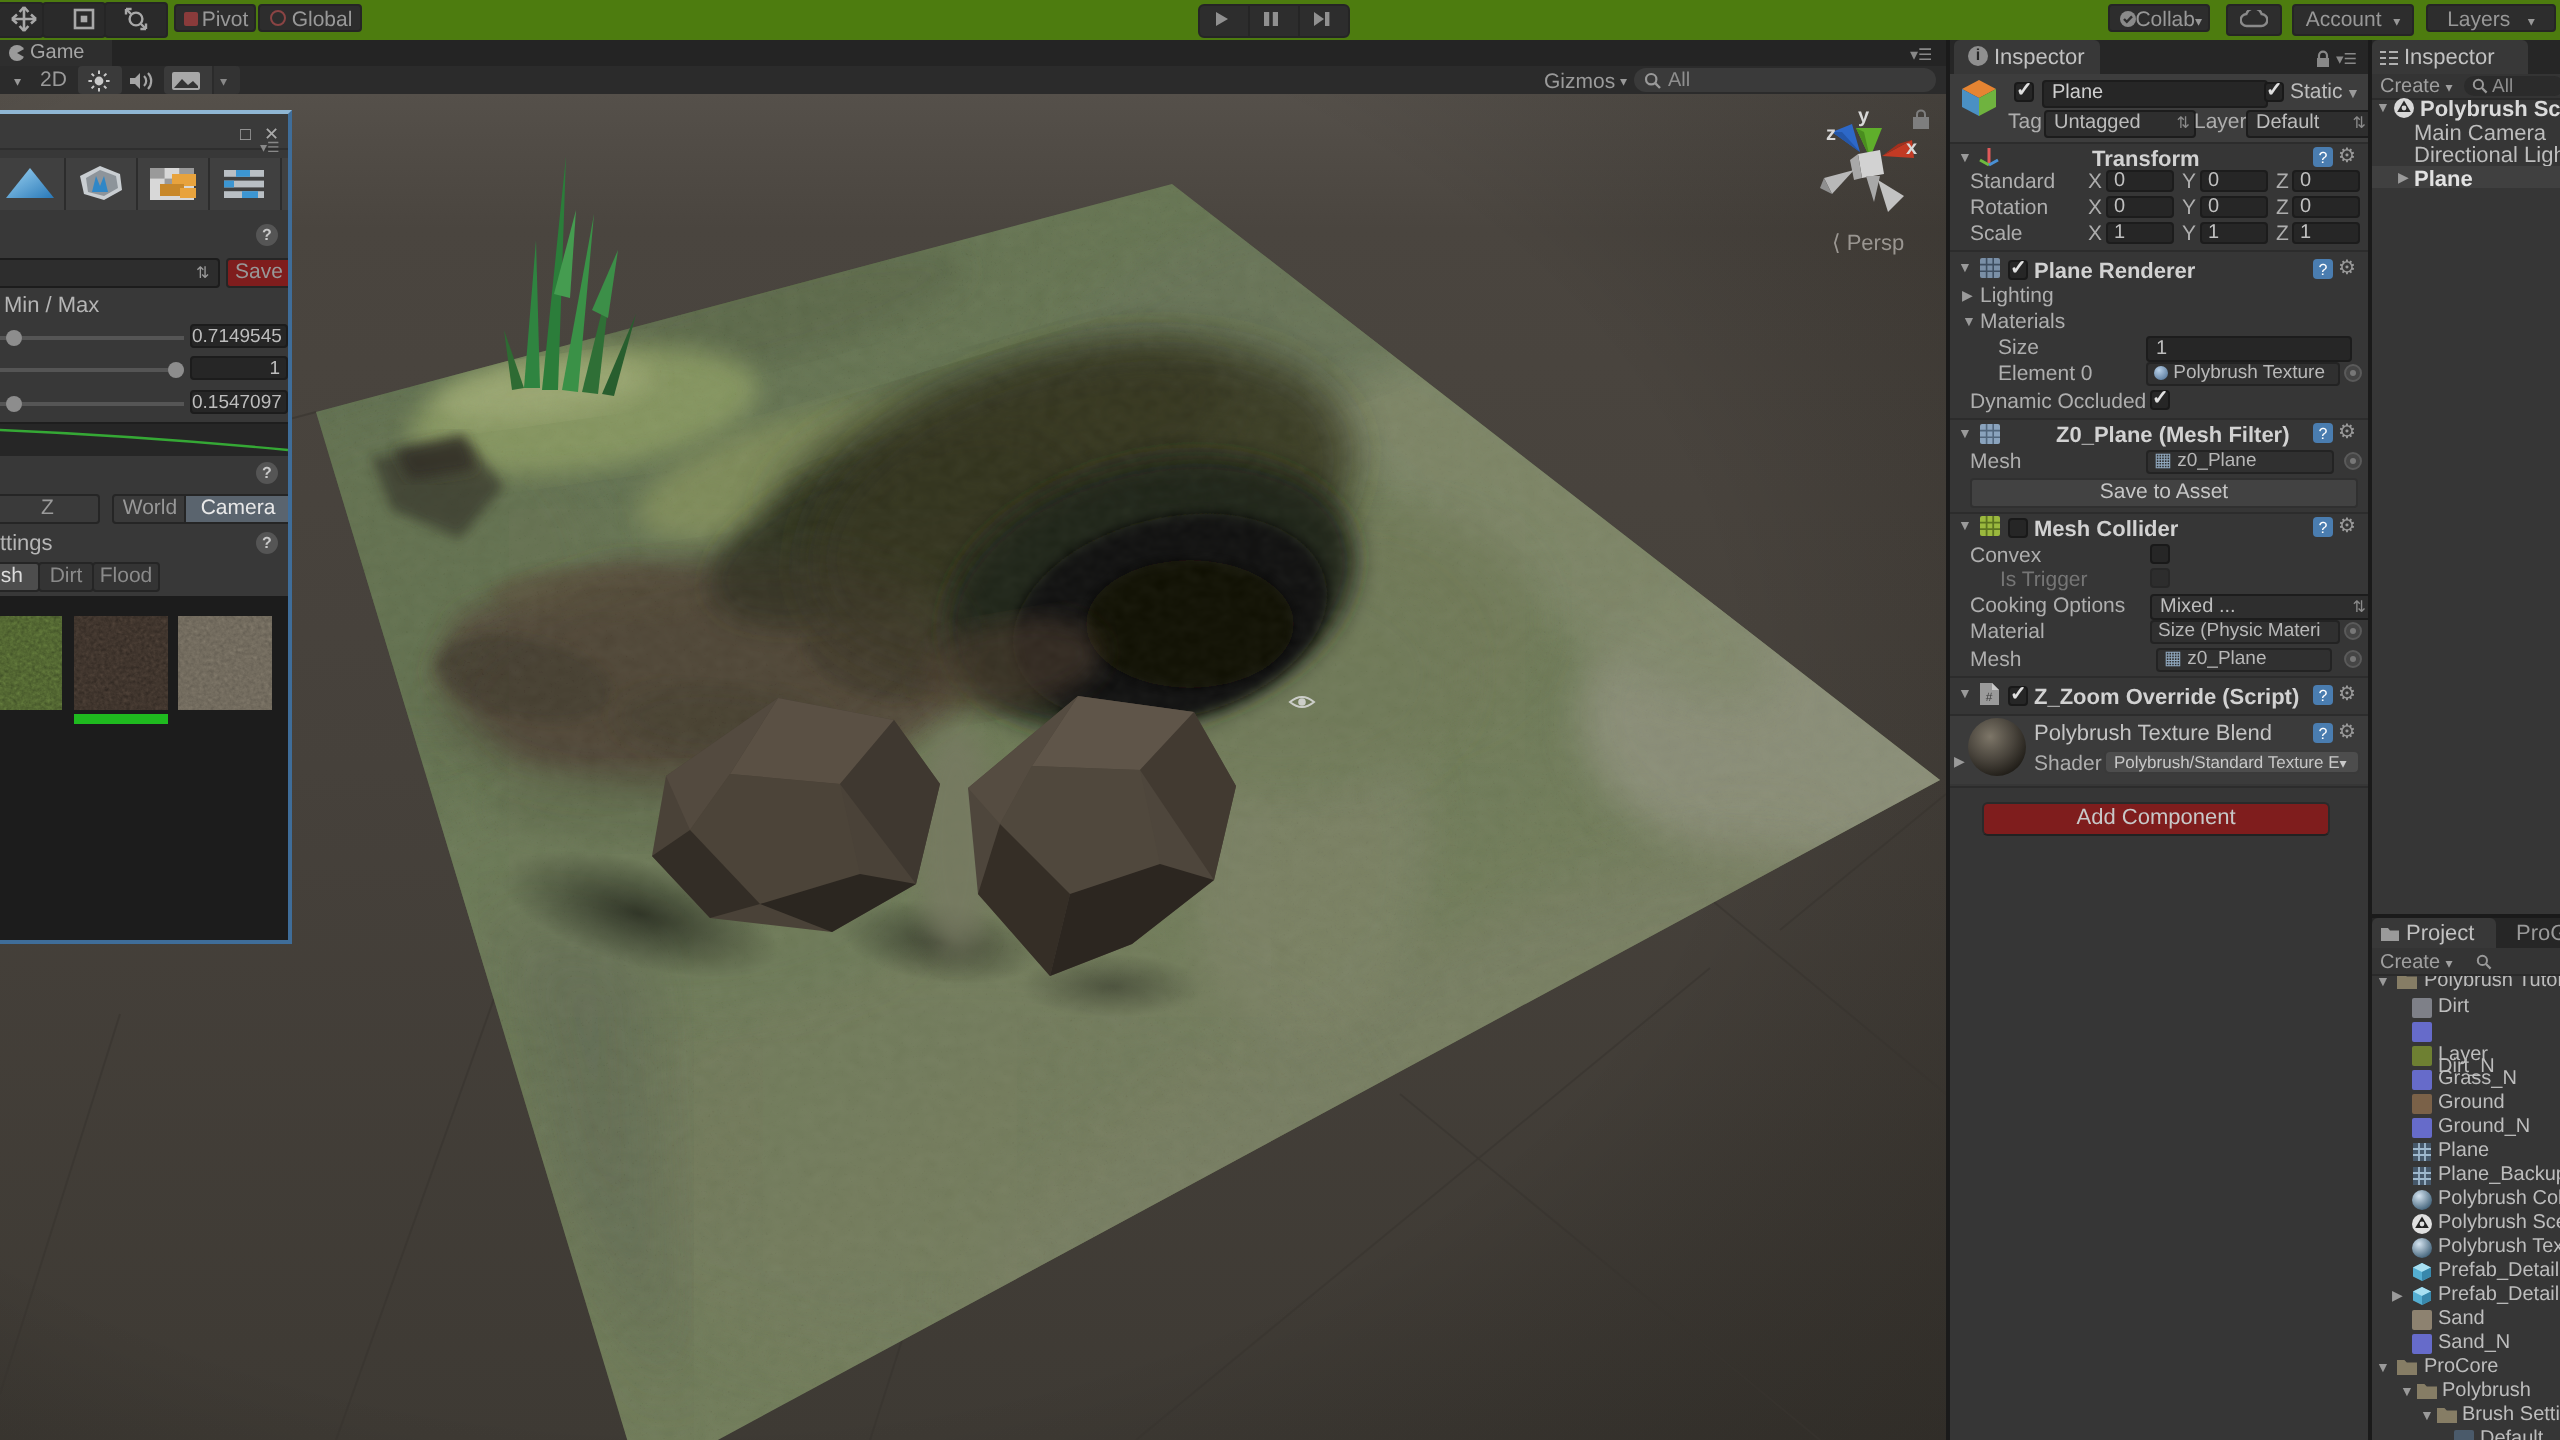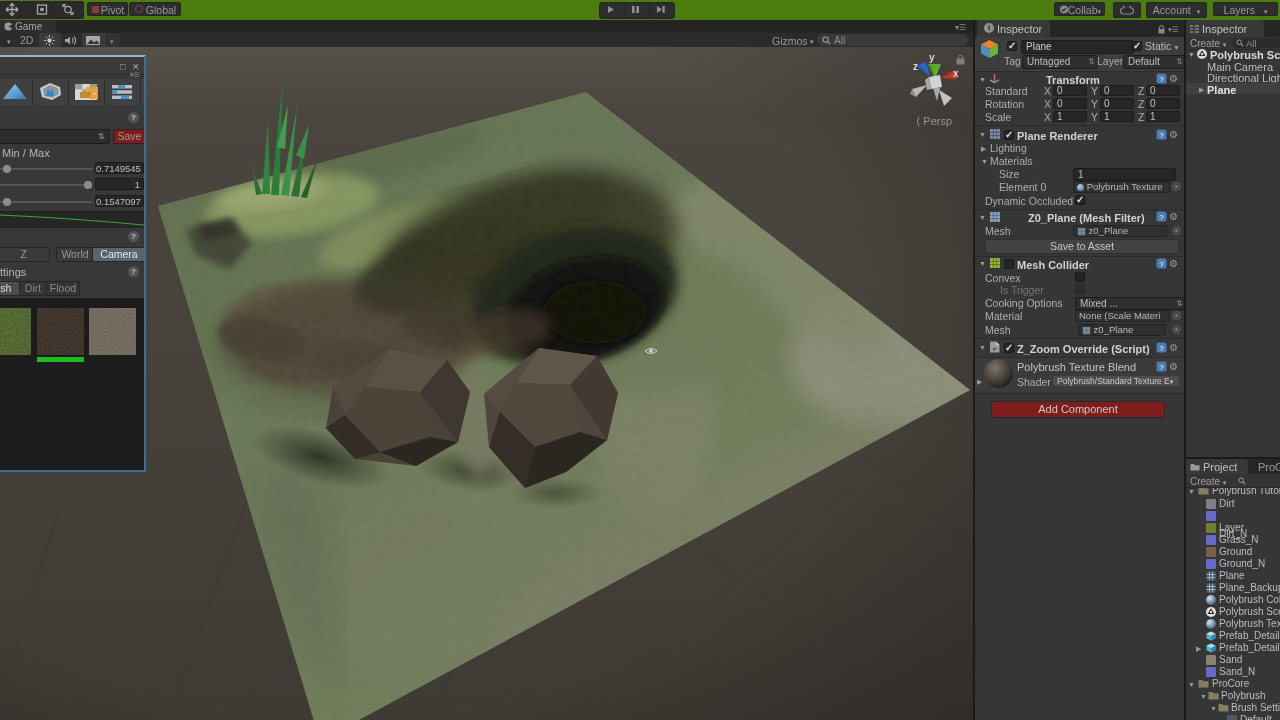--- a/index.html
+++ b/index.html
@@ -510,21 +510,21 @@
       <text x="5.5" y="8.5" font-size="8" text-anchor="middle" fill="#fff" font-family="Liberation Sans">?</text>
     </svg>
   <div class="t" style="left:194px;top:238px;font-size:10px;color:#9a9a9a">⚙</div>
   <div class="ilab" style="left:10px;top:253px">Convex</div>
   <div class="cb" style="left:100px;top:252px"></div>
   <div class="ilab" style="left:25px;top:265px;color:#757575">Is Trigger</div>
   <div class="cb" style="left:100px;top:264px;opacity:0.5"></div>
   <div class="ilab" style="left:10px;top:278px">Cooking Options</div>
   <div class="fld" style="left:100px;top:277px;width:105px;height:11px;line-height:11px;padding-left:4px;background:#2e2e2e">Mixed ...<span style="float:right;color:#8a8a8a;font-size:8px;margin-right:2px">⇅</span></div>
   <div class="ilab" style="left:10px;top:291px">Material</div>
-  <div class="obj" style="left:100px;top:290px;width:95px">None (Scale Materi</div>
+  <div class="obj" style="left:100px;top:290px;width:95px">Size (Physic Materi</div>
   <div class="odot" style="left:197px;top:291px"></div>
   <div class="ilab" style="left:10px;top:305px">Mesh</div>
   <div class="obj" style="left:103px;top:304px;width:88px"><span style="color:#8fa7bd">▦</span> z0_Plane</div>
   <div class="odot" style="left:197px;top:305px"></div>
   <div class="sep" style="top:318px"></div>
 
   <div class="fo" style="left:4px;top:324px">▼</div>
   <svg class="abs" style="left:14px;top:321px" width="11" height="12" viewBox="0 0 11 12">
       <path d="M1 0.5 H7 L10.5 4 V11.5 H1 Z" fill="#9a9a9a"></path>
       <path d="M7 0.5 L7 4 L10.5 4" fill="#c8c8c8"></path>

